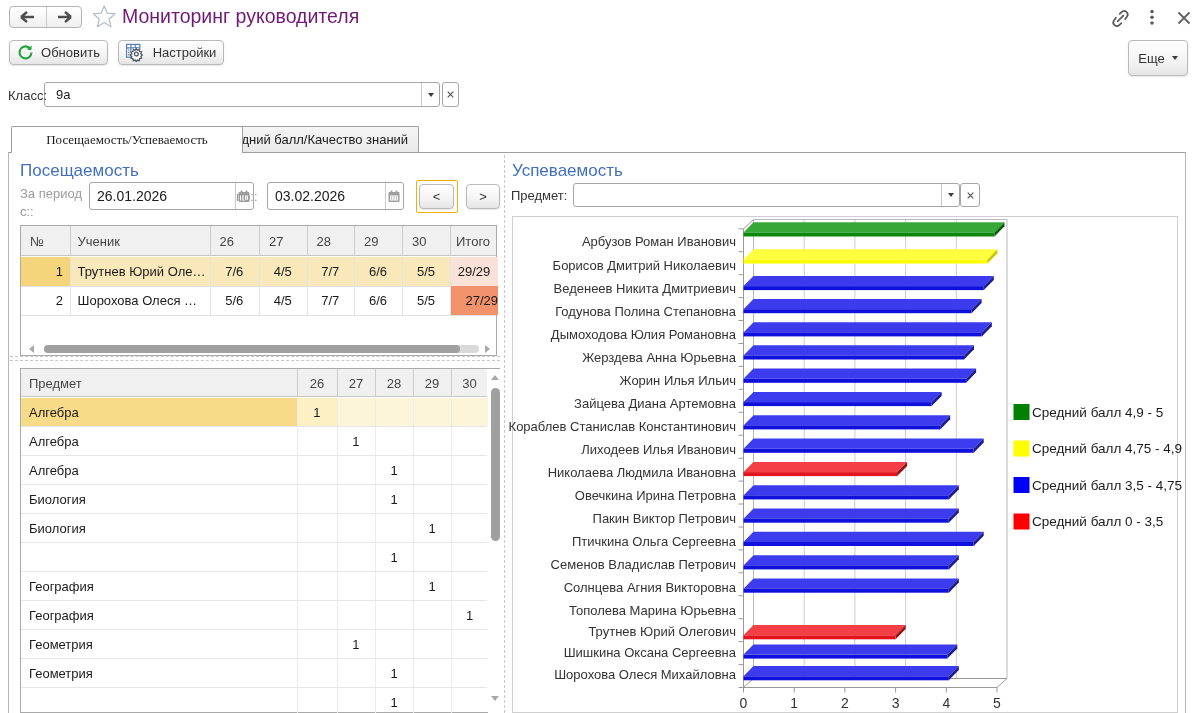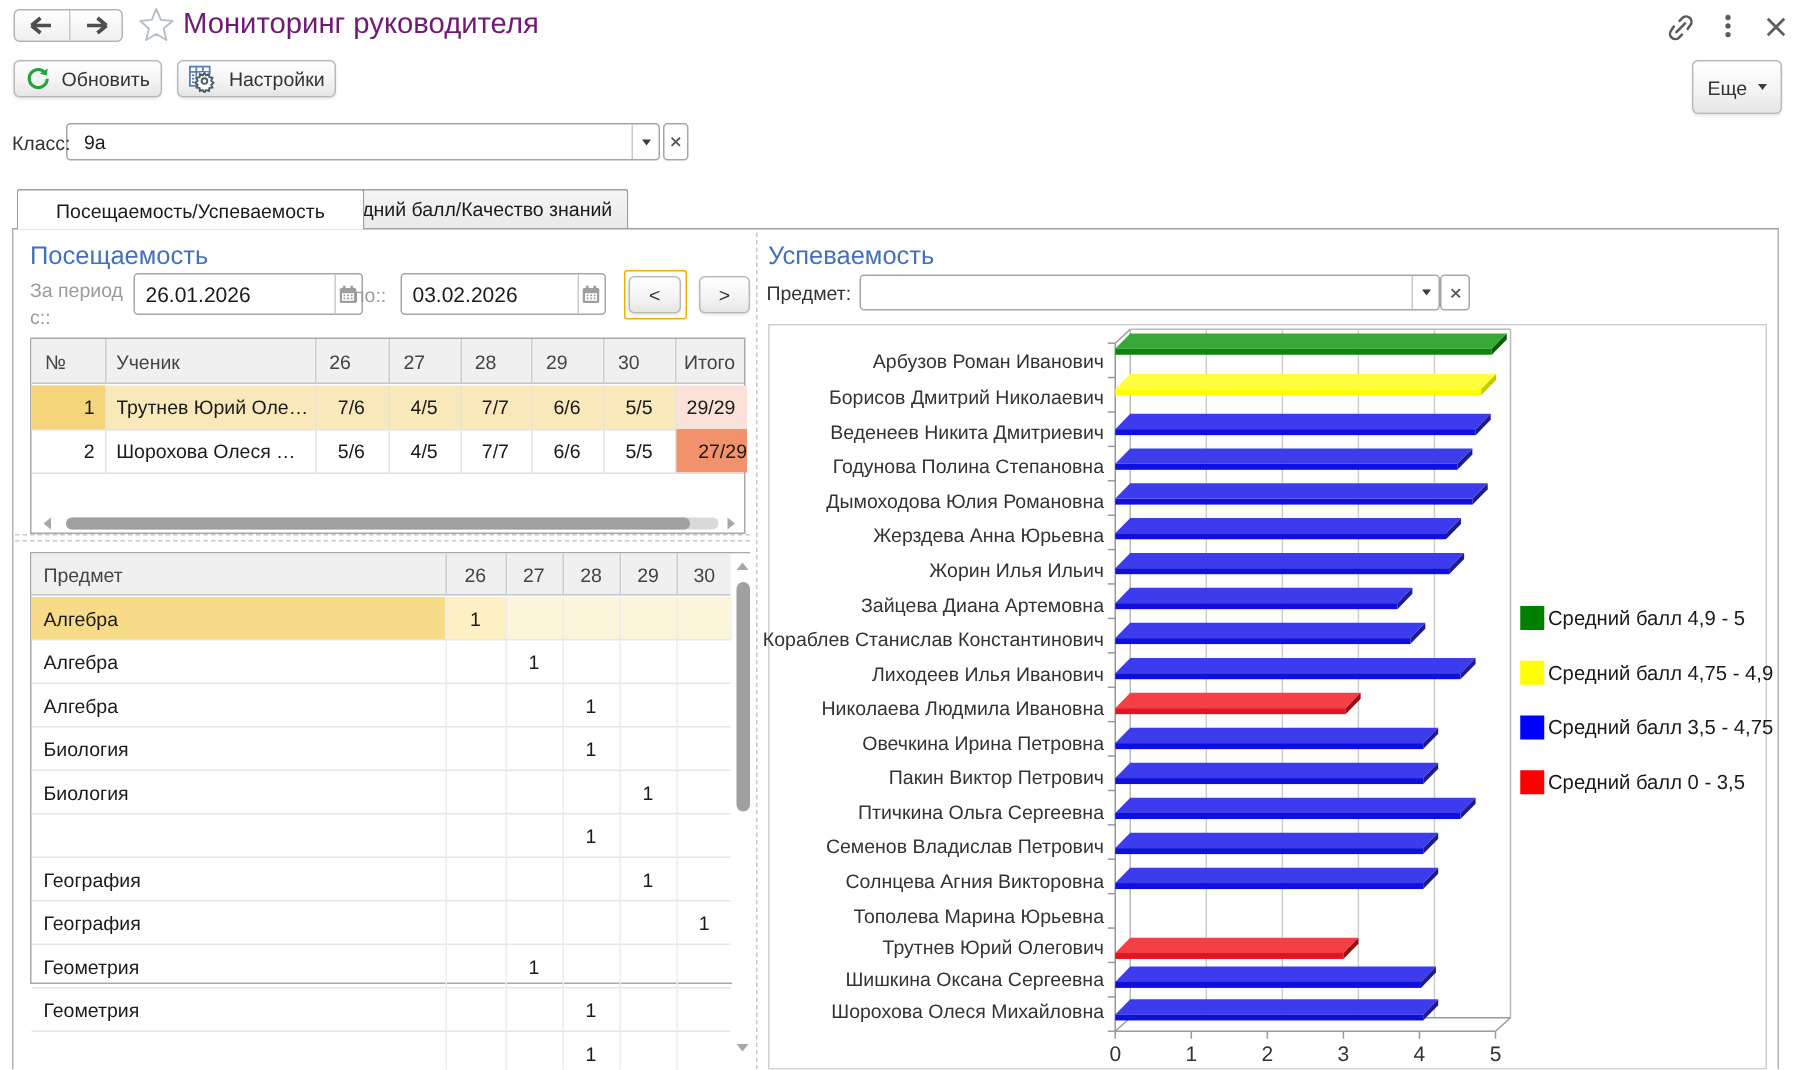--- a/index.html
+++ b/index.html
@@ -91,25 +91,25 @@
   <div class="darr abs" style="right:5px; top:10px; border-left-width:3.5px; border-right-width:3.5px; border-top-width:4px;"></div>
 </div>
 <div class="cx" style="left:442px; top:82px; width:17px; height:25px;">
   <svg width="7" height="7" viewBox="0 0 7 7">
       <path d="M0.7 0.7 L6.3 6.3 M6.3 0.7 L0.7 6.3" stroke="#555" stroke-width="1.2"></path>
     </svg>
 </div>
 
 <div class="abs" style="left:8px; top:152px; width:1178px; height:561px; border-left:1px solid #b4b4b4; border-right:1px solid #b4b4b4; border-top:1px solid #9f9f9f;"></div>
 <div class="abs" style="left:207px; top:126px; width:212px; height:26px; border:1px solid #9f9f9f; border-bottom:none; border-radius:2px 2px 0 0; background:linear-gradient(#f5f5f5,#e9e9e9); font-size:13px; color:#1a1a1a; display:flex; align-items:center; justify-content:center;">Средний балл/Качество знаний</div>
-<div class="abs" style="left:11px; top:126px; width:232px; height:27px; border:1px solid #9f9f9f; border-bottom:none; border-radius:2px 2px 0 0; background:#fff; font-size:13px; color:#1a1a1a; display:flex; align-items:center; justify-content:center;">Посещаемость/Успеваемость</div>
+<div class="abs" style="left:11px; top:126px; width:232px; height:27px; border:1px solid #9f9f9f; border-bottom:none; border-radius:2px 2px 0 0; background:#fff; font-size:13px; color:#1a1a1a; display:flex; align-items:center; justify-content:center;font-family:Liberation Serif, serif;">Посещаемость/Успеваемость</div>
 
 <div class="hdr-blue" style="left:20px; top:161px;">Посещаемость</div>
 <div class="abs gray" style="left:20px; top:185px; font-size:13px; line-height:18px;">За период<br>с::</div>
-<div class="combo" style="left:89px; top:182px; width:153px; height:28px;">
+<div class="combo" style="left:89px; top:182px; width:165px; height:28px;">
   <div class="abs" style="left:7px; top:5px; font-size:14px; color:#1a1a1a;">26.01.2026</div>
   <div class="abs" style="right:17px; top:0; width:1px; height:26px; background:#c9c9c9;"></div>
   <svg class="abs" style="right:3px; top:7px;" width="12" height="13" viewBox="0 0 12 13">
     <rect x="0.5" y="2" width="11" height="10" rx="1" fill="#9e9e9e"></rect>
     <rect x="2" y="5.5" width="8" height="5" fill="#fff"></rect>
     <rect x="2.6" y="0.5" width="1.8" height="2.4" fill="#9e9e9e"></rect>
       <rect x="7.6" y="0.5" width="1.8" height="2.4" fill="#9e9e9e"></rect>
     <g fill="#9e9e9e">
         <rect x="3" y="6.4" width="1.3" height="1.1"></rect>
         <rect x="5.4" y="6.4" width="1.3" height="1.1"></rect>
@@ -197,21 +197,21 @@
 <div class="cell" style="left:381.0px; top:67px; width:48.0px; text-align:center;">5/5</div>
 <div class="cell" style="left:429.0px; top:67px; width:48px; text-align:right;">27/29</div>
 <div class="abs" style="left:8px; top:119px; width:0; height:0; border-top:4px solid transparent; border-bottom:4px solid transparent; border-right:5px solid #a8a8a8;"></div>
 <div class="abs" style="left:23px; top:118.5px; width:435px; height:8px; background:#d9d9d9; border-radius:4px;"></div>
 <div class="abs" style="left:23px; top:118.5px; width:416px; height:8px; background:#a0a0a0; border-radius:4px;"></div>
 <div class="abs" style="left:464px; top:119px; width:0; height:0; border-top:4px solid transparent; border-bottom:4px solid transparent; border-left:5px solid #a8a8a8;"></div>
 </div>
 
 <div class="abs" style="left:10px; top:356px; width:490px; height:5px; border-top:1px dashed #c8c8c8; border-bottom:1px dashed #c8c8c8;"></div>
 
-<div class="abs" style="left:20px; top:368px; width:480px; height:288px; border:1px solid #a9a9a9; background:#fff;">
+<div class="abs" style="left:20px; top:368px; width:480px; height:345px; border:1px solid #a9a9a9; background:#fff;">
 <div class="abs" style="left:0; top:0; width:466px; height:28px; background:#f0f0f0; border-bottom:1px solid #c6c6c6;"></div>
 <div class="abs" style="left:276.0px; top:0; width:1px; height:28px; background:#cdcdcd;"></div>
 <div class="abs" style="left:315.8px; top:0; width:1px; height:28px; background:#cdcdcd;"></div>
 <div class="abs" style="left:354.0px; top:0; width:1px; height:28px; background:#cdcdcd;"></div>
 <div class="abs" style="left:392.0px; top:0; width:1px; height:28px; background:#cdcdcd;"></div>
 <div class="abs" style="left:430.0px; top:0; width:1px; height:28px; background:#cdcdcd;"></div>
 <div class="abs" style="left:467.0px; top:0; width:1px; height:28px; background:#cdcdcd;"></div>
 <div class="cell" style="left:8px; top:7px; color:#444;">Предмет</div>
 <div class="cell" style="left:276.0px; top:7px; width:39.8px; text-align:center; color:#444;">26</div>
 <div class="cell" style="left:315.8px; top:7px; width:38.2px; text-align:center; color:#444;">27</div>

